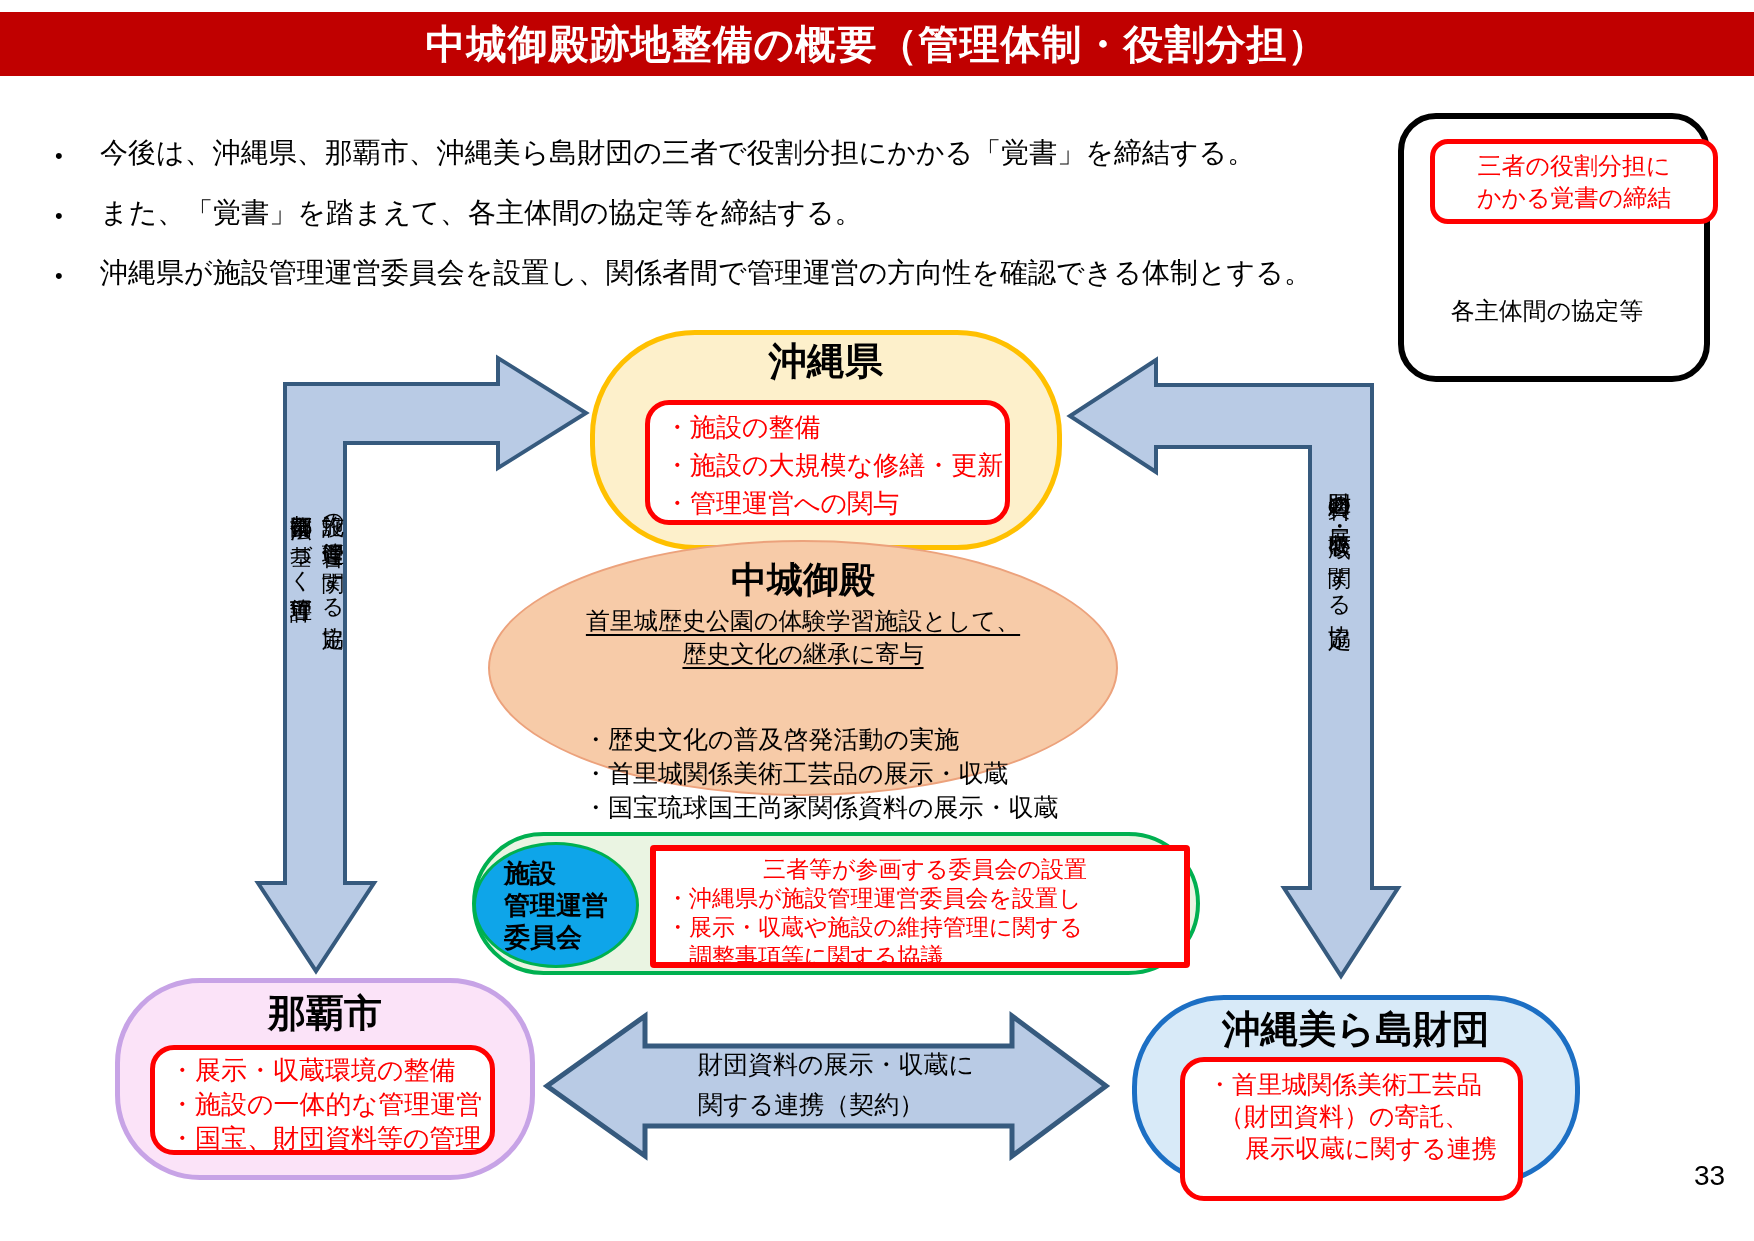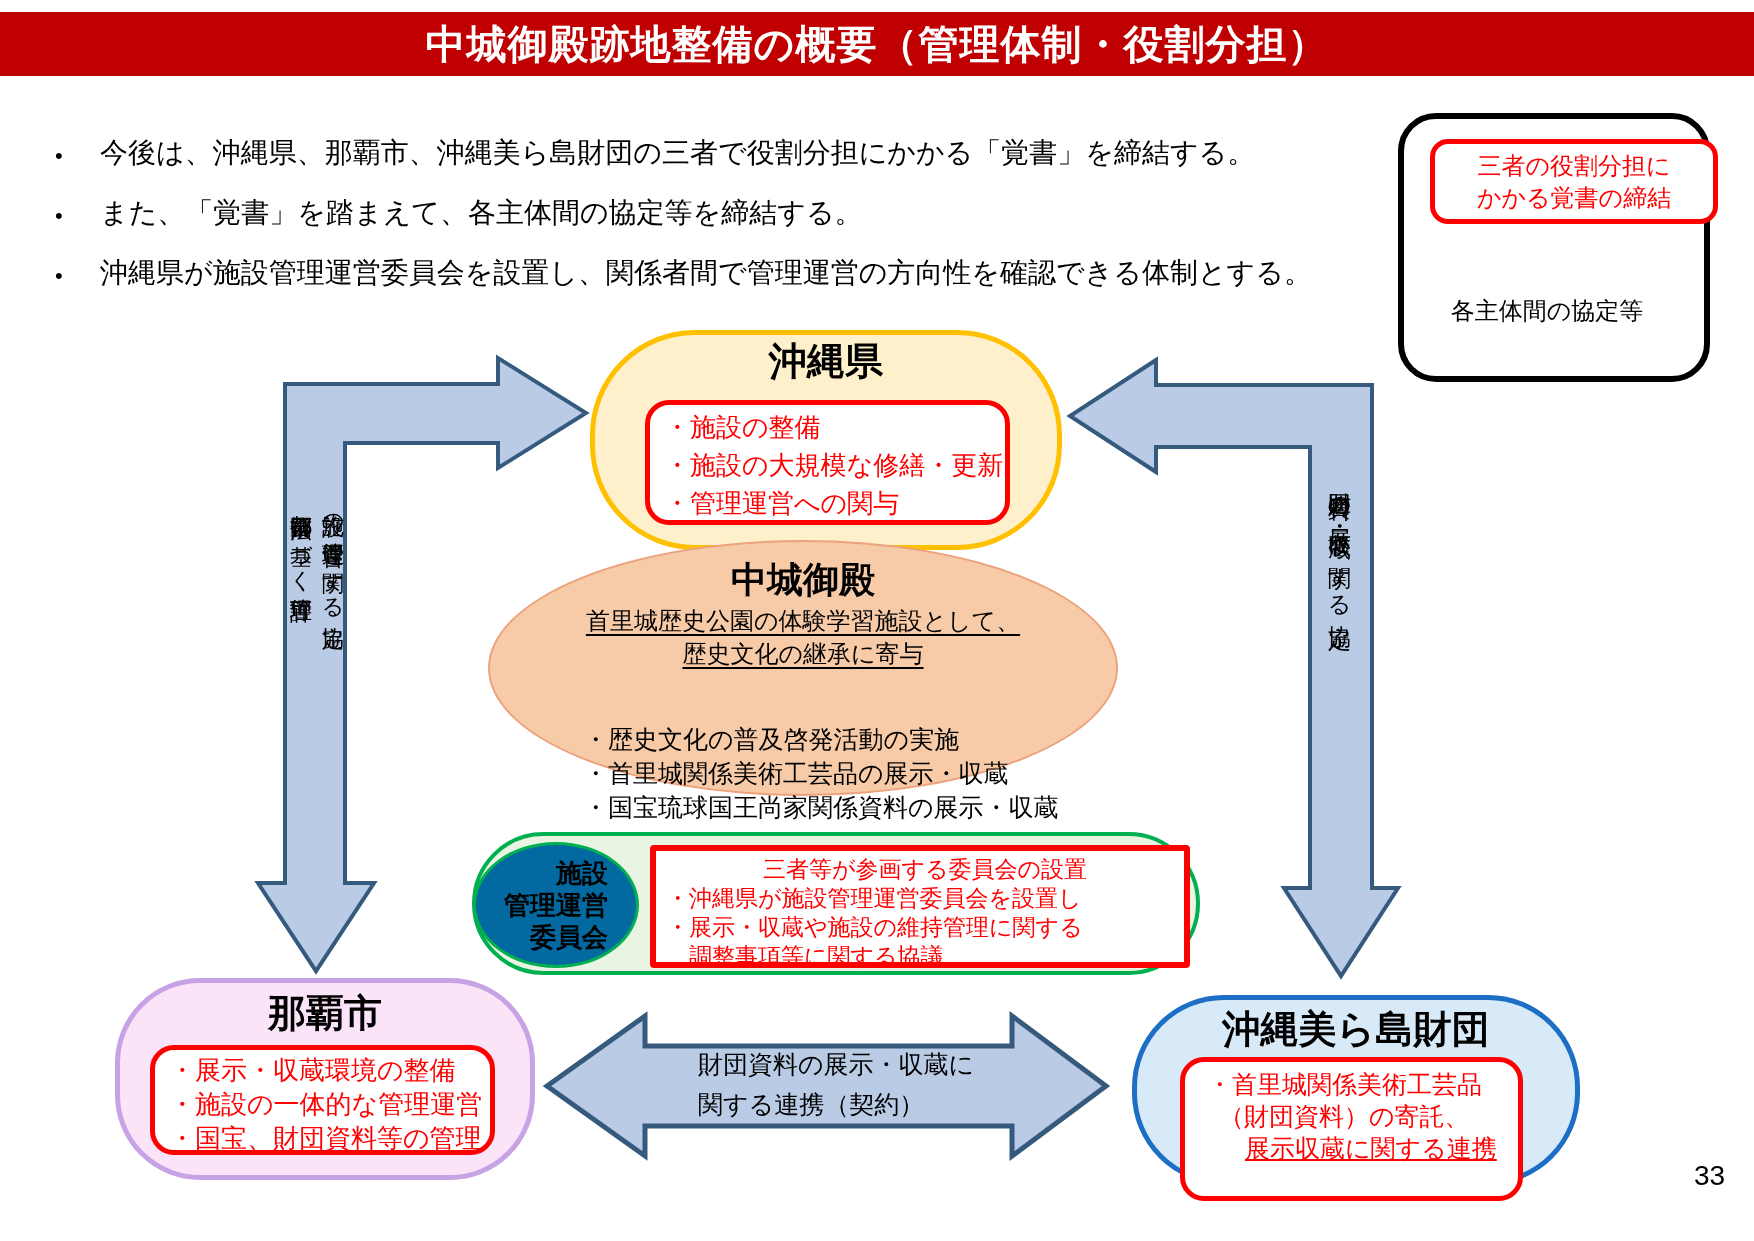--- a/index.html
+++ b/index.html
@@ -30,36 +30,36 @@
   .pref-red{left:645px;top:400px;width:365px;height:125px;background:#fff;border:5px solid #FF0000;border-radius:24px;
             color:#FF0000;font-size:26px;line-height:38px;padding:3px 0 0 14px;}
   
   .udun-ellipse{left:488px;top:540px;width:630px;height:256px;background:#F7CBA8;border:2px solid #ECA27C;border-radius:50%;}
   .udun-title{left:488px;top:556px;width:630px;text-align:center;font-size:36px;font-weight:700;}
   .udun-sub{left:488px;top:604px;width:630px;text-align:center;font-size:24px;line-height:33px;
             text-decoration:underline;text-underline-offset:5px;}
   .udun-list{left:583px;top:674px;font-size:25px;line-height:34px;margin-top:48px;}
   
   .comm-box{left:472px;top:832px;width:728px;height:143px;background:#EAF4E2;border:4px solid #00B050;border-radius:72px;}
-  .comm-circle{left:473px;top:842px;width:166px;height:126px;background:#0369a1;border:3px solid #00B050;border-radius:50%;
-               display:flex;align-items:center;justify-content:center;text-align:right;
+  .comm-circle{left:473px;top:842px;width:166px;height:126px;background:#0ea5e9;border:3px solid #00B050;border-radius:50%;
+               display:flex;align-items:center;justify-content:center;text-align:left;
                font-size:26px;font-weight:700;line-height:32px;}
   .comm-red{left:650px;top:845px;width:540px;height:123px;background:#fff;border:6px solid #FF0000;border-radius:4px;
             color:#FF0000;font-size:23px;line-height:29px;padding:4px 0 0 10px;}
   
   .naha-box{left:115px;top:978px;width:420px;height:202px;background:#FBE3F8;border:5px solid #C7A3E6;border-radius:85px;}
   .naha-title{left:115px;top:988px;width:420px;text-align:center;font-size:38px;font-weight:700;}
   .naha-red{left:150px;top:1045px;width:345px;height:110px;background:#fff;border:5px solid #FF0000;border-radius:24px;
             color:#FF0000;font-size:26px;line-height:34px;padding:3px 0 0 14px;}
   
   .fdn-box{left:1132px;top:995px;width:448px;height:190px;background:#D8EAF8;border:5px solid #1C6FC4;border-radius:92px;}
   .fdn-title{left:1132px;top:1004px;width:448px;text-align:center;font-size:38px;font-weight:700;}
   .fdn-red{left:1180px;top:1057px;width:343px;height:144px;background:#fff;border:5px solid #FF0000;border-radius:24px;
            color:#FF0000;font-size:25px;line-height:32px;padding:6px 0 0 22px;}
-  .ind1{padding-left:12px;} .ind2{padding-left:38px;text-decoration:underline;}
+  .ind1{padding-left:12px;} .ind2{padding-left:38px;}
   
   .v-left{left:283px;top:497px;width:66px;height:330px;writing-mode:vertical-rl;
           font-size:22px;line-height:32px;letter-spacing:1px;white-space:pre-line;}
   .v-right{left:1314px;top:474px;width:42px;height:420px;writing-mode:vertical-rl;
            font-size:23px;letter-spacing:2px;}
   .h-bottom{left:698px;top:1044px;width:330px;font-size:25px;line-height:40px;white-space:pre-line;}
   .pagenum{left:1694px;top:1160px;width:56px;font-size:28px;}
 </style>
 </head>
 <body>

